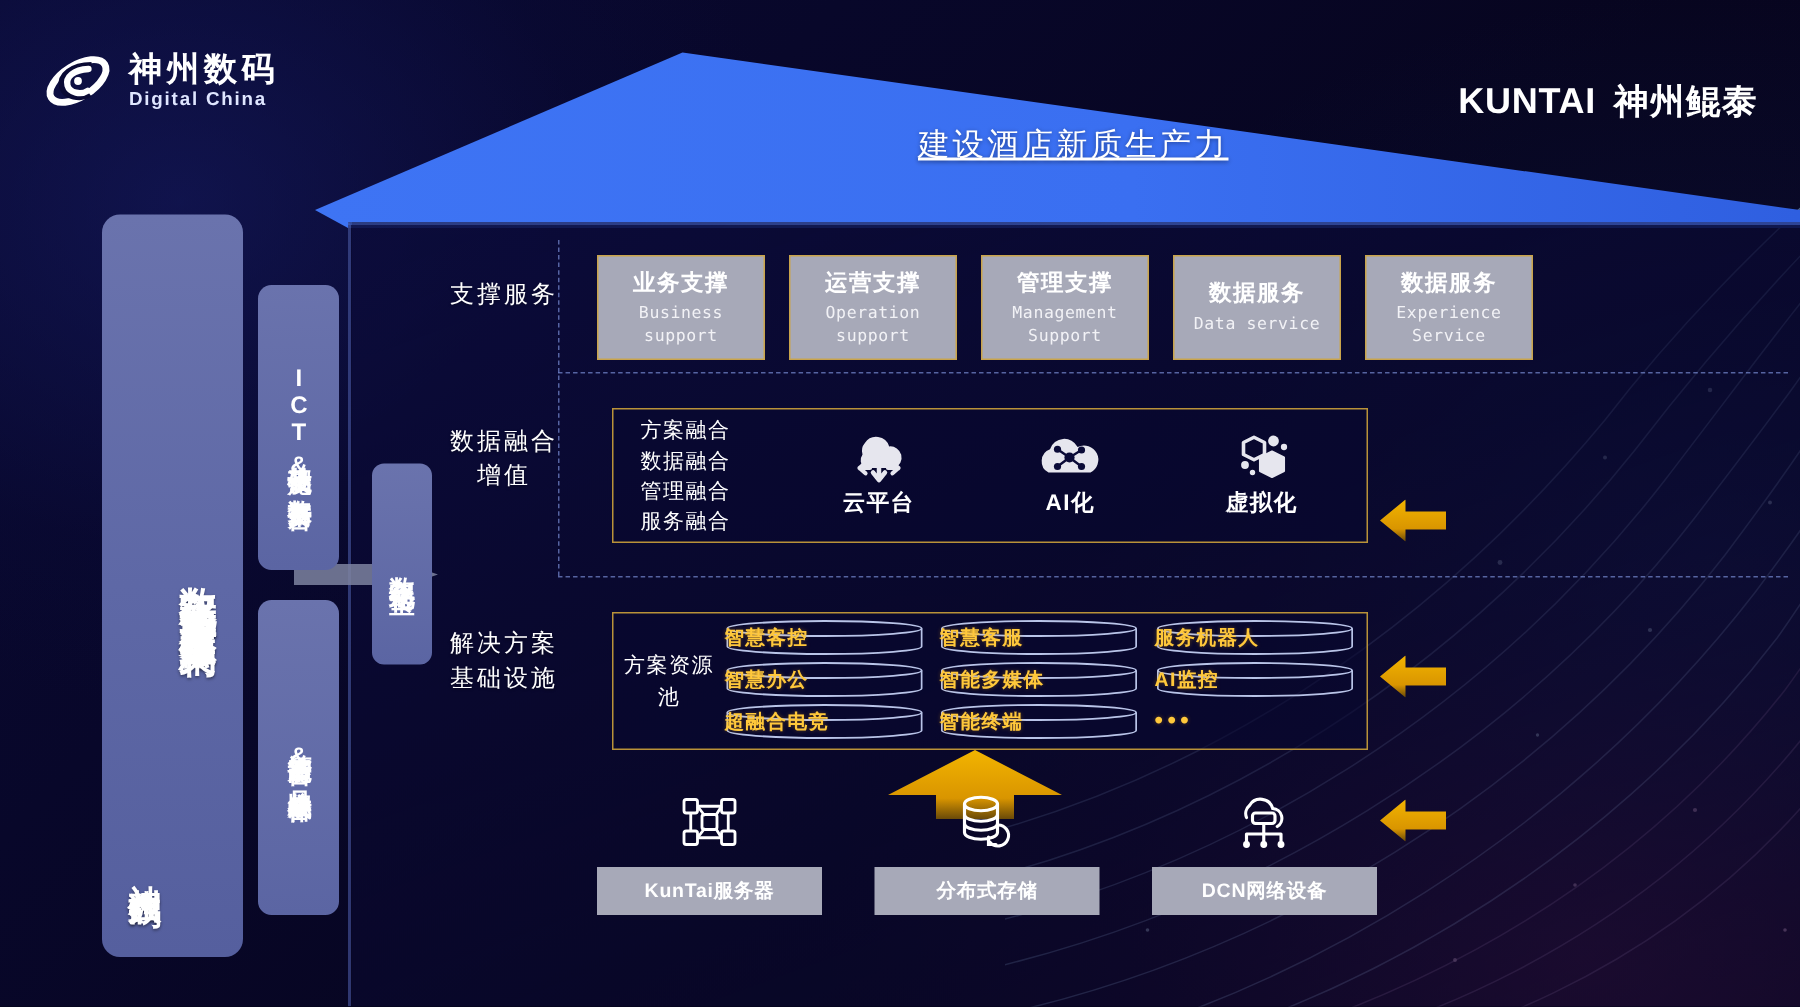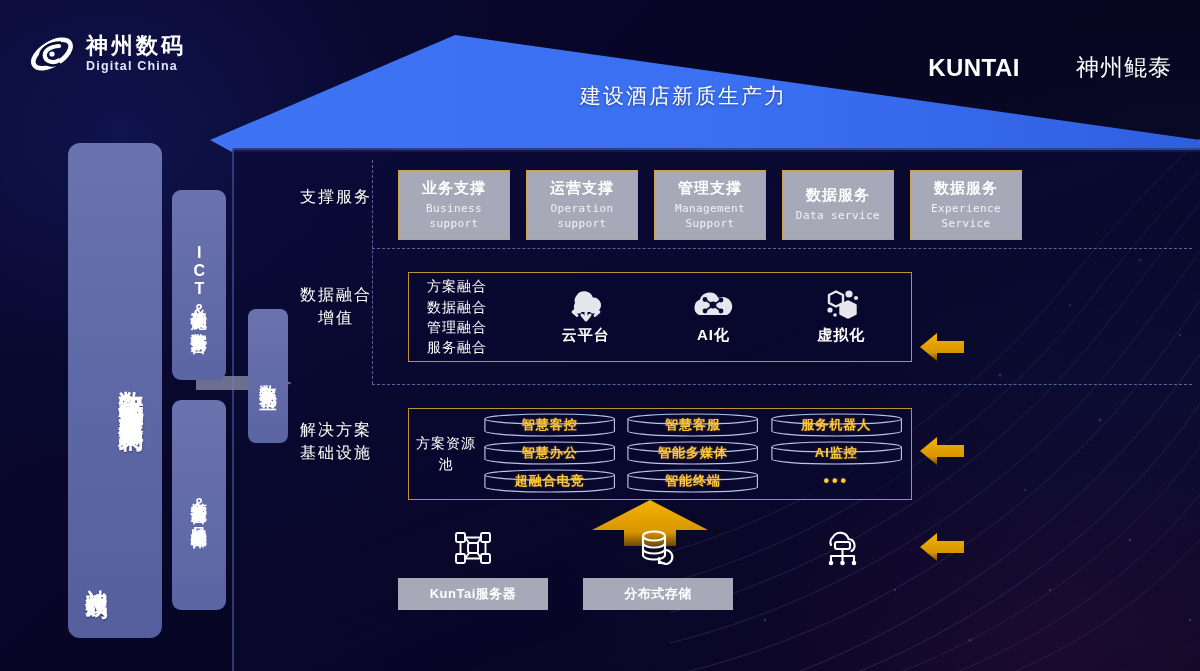--- a/index.html
+++ b/index.html
@@ -18,35 +18,36 @@
       radial-gradient(ellipse 620px 480px at 95% 55%, rgba(30,70,150,0.30) 0%, rgba(15,35,90,0.12) 50%, rgba(0,0,0,0) 78%),
       radial-gradient(ellipse 500px 420px at 10% 20%, rgba(22,28,100,0.55) 0%, rgba(10,12,60,0.25) 55%, rgba(0,0,0,0) 80%),
       linear-gradient(135deg, #0a0a34 0%, #08072a 30%, #07051f 60%, #0a0520 100%);
   }
   
   .streaks { position:absolute; right:-30px; top:120px; width:560px; height:600px; pointer-events:none; opacity:.85; }
 
   
   .roof { position: absolute; left:0; top:0; width:1200px; height:160px; pointer-events:none; }
   .roof-title {
-    position: absolute; left: 580px; top: 82px;
+    position: absolute; left: 612px; top: 82px;
     color: #ffffff; font-size: 21px; letter-spacing: 2px; font-weight: 500;
     text-shadow: 0 1px 3px rgba(0,0,0,.4);
     white-space: nowrap;
+    text-decoration: underline;
   }
 
   
   .logo-dc { position:absolute; left:28px; top:30px; display:flex; align-items:center; gap:10px; }
   .logo-dc .swirl { width:48px; height:48px; }
   .logo-dc .txt-cn { color:#fff; font-size:22px; font-weight:700; letter-spacing:3px; line-height:1.1; }
   .logo-dc .txt-en { color:#dfe6ff; font-size:12.5px; letter-spacing:1.2px; line-height:1.3; font-weight:600; }
 
   .logo-kt { position:absolute; right:28px; top:52px; display:flex; align-items:center; gap:12px; }
   .logo-kt .kt-en { color:#fff; font-size:24px; font-weight:800; letter-spacing:.5px; font-family:"Liberation Sans", sans-serif; display:flex; align-items:center; gap:1px;}
-  .logo-kt .kt-cn { color:#fff; font-size:23px; font-weight:400; letter-spacing:1px;margin-left:44px; }
+  .logo-kt .kt-cn { color:#fff; font-size:23px; font-weight:700; letter-spacing:1px; }
 
   
   .house-body {
     position:absolute; left:232px; top:148px; width:968px; height:523px;
     background: linear-gradient(160deg, rgba(11,11,58,0.88) 0%, rgba(9,8,46,0.82) 45%, rgba(8,6,36,0.55) 100%);
     border-left: 2px solid rgba(120,150,255,0.35);
     border-top: 2px solid rgba(120,150,255,0.22);
   }
 
   
@@ -126,21 +127,21 @@
   .icon-item .lbl { color:#fff; font-size:15px; font-weight:600; letter-spacing:1px; }
 
   
   #pool-box {
     position:absolute; left:408px; top:408px; width:504px; height:92px;
     border:1.5px solid #b99239; background: rgba(8,8,48,0.55);
     display:flex; align-items:center;
   }
   #pool-box .pool-label { width:74px; text-align:center; color:#ffffff; font-size:14px; line-height:1.5; letter-spacing:1px; }
   .pool-grid { flex:1; display:grid; grid-template-columns: repeat(3, 1fr); grid-auto-rows: 26px; gap:2px 10px; padding-right:8px; }
-  .cyl { position:relative; height:24px; display:flex; align-items:center; justify-content:center; }
+  .cyl { position:relative; height:24px; display:flex; align-items:center; }
   .cyl svg { position:absolute; inset:0; width:100%; height:100%; }
   .cyl span { position:relative; color:#ffc83b; font-size:13px; font-weight:700; letter-spacing:1px; text-shadow:0 0 3px rgba(255,170,0,.35); }
   .cyl.dots-only span { font-size:16px; letter-spacing:3px; }
 
   
   .infra-row { position:absolute; left:398px; top:528px; width:520px; display:flex; justify-content:space-between; }
   .infra-item { width:150px; display:flex; flex-direction:column; align-items:center; gap:10px; }
   .infra-item .pill {
     width:100%; height:32px; background:#a7a9b8;
     display:flex; align-items:center; justify-content:center;
@@ -477,20 +478,21 @@
           <path d="M11 17 a7 7 0 0 1 2 -8 a8.5 8.5 0 0 1 15.5 2 a6.5 6.5 0 0 1 3 12"></path>
           <rect x="15" y="14" width="15" height="7" rx="2"></rect>
           <path d="M22.5 21 L22.5 28 M11 28 L34 28 M11 28 L11 33 M22.5 28 L22.5 33 M34 28 L34 33"></path>
         </g>
         <g fill="#ffffff">
           <circle cx="11" cy="35" r="2.3"></circle>
           <circle cx="22.5" cy="35" r="2.3"></circle>
           <circle cx="34" cy="35" r="2.3"></circle>
         </g>
       </svg>
+      <div class="pill">DCN网络设备</div>
     </div>
 
   </div>
 
 
   <svg class="gold-arrow-l" id="ga1" viewBox="0 0 44 28">
     <defs>
       <linearGradient id="lag" x1="0" y1="0" x2="0" y2="1">
         <stop offset="0%" stop-color="#f2b400"></stop>
           <stop offset="70%" stop-color="#d99500"></stop>

